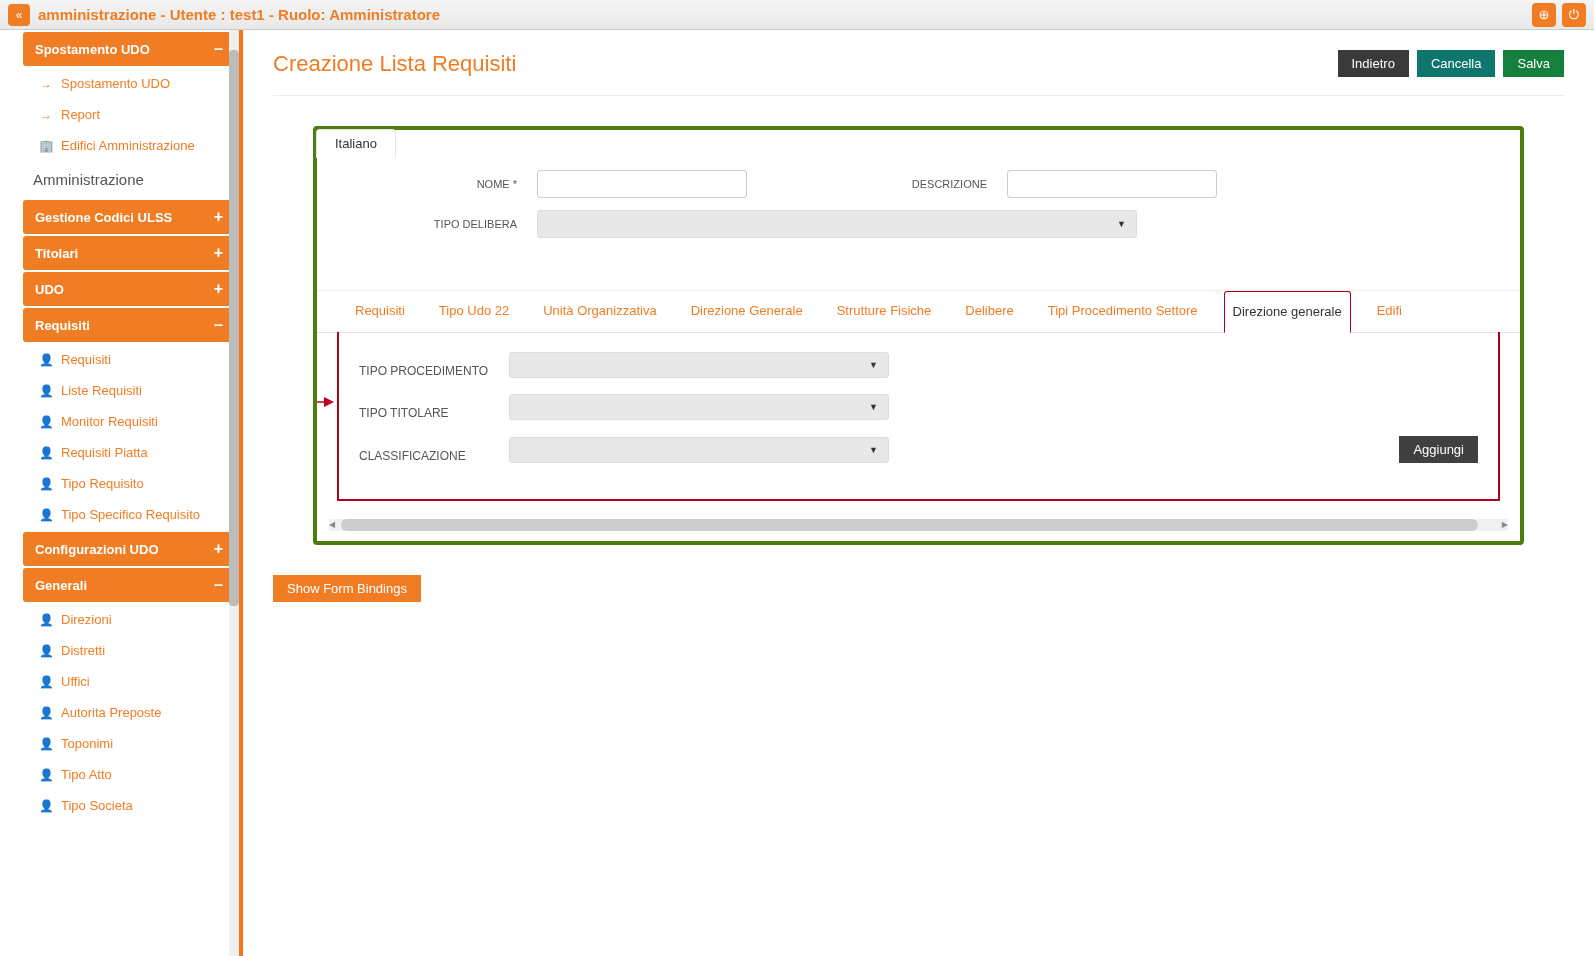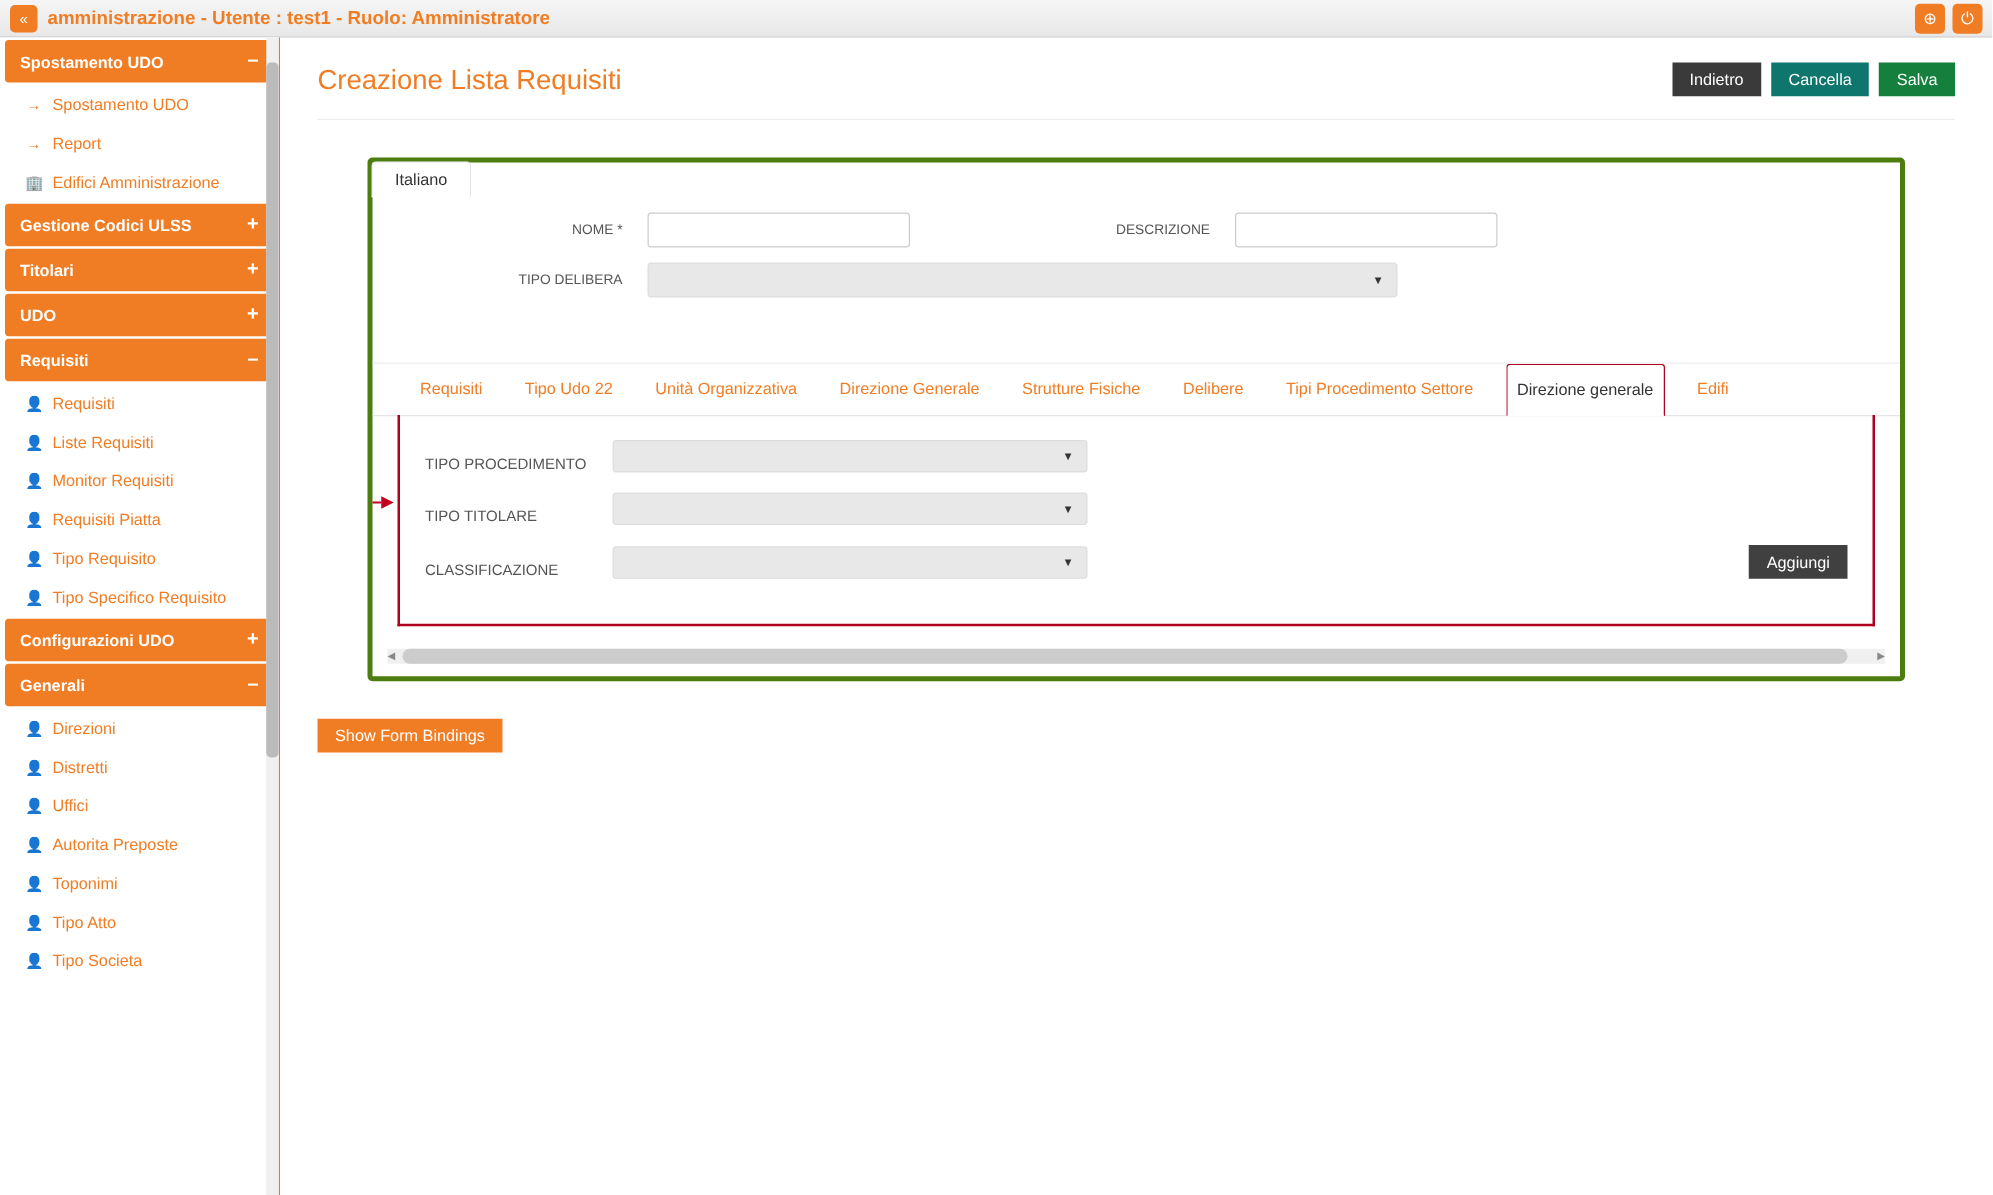--- a/index.html
+++ b/index.html
@@ -4,21 +4,21 @@
 <style>
 * { box-sizing: border-box; margin: 0; padding: 0; }
 body { font-family: Arial, sans-serif; font-size: 13px; background: #fff; color: #333; }
 .topbar { height: 30px; background: linear-gradient(#f5f5f5,#e8e8e8); border-bottom: 1px solid #ccc; display: flex; align-items: center; padding: 0 8px; }
 .topbar-left { display: flex; align-items: center; gap: 8px; }
 .collapse-btn { background: #f07d24; color: #fff; width: 22px; height: 22px; border-radius: 4px; display: flex; align-items: center; justify-content: center; font-size: 12px; cursor: pointer; }
 .topbar-title { color: #f07d24; font-weight: bold; font-size: 15px; }
 .topbar-right { margin-left: auto; display: flex; gap: 6px; }
 .topbar-icon { background: #f07d24; color: #fff; width: 24px; height: 24px; border-radius: 4px; display: flex; align-items: center; justify-content: center; cursor: pointer; font-size: 13px; }
 .layout { display: flex; height: calc(100vh - 30px); }
-.sidebar { width: 224px; background: #fff; border-right: 1px solid #f97316; overflow-y: auto; position: relative; }
+.sidebar { width: 224px; background: #fff; border-right: 4px solid #f97316; overflow-y: auto; position: relative; margin-left: 19px; }
 .sidebar-scroll { position: absolute; right: 0; top: 0; bottom: 0; width: 10px; background: #f0f0f0; }
 .sidebar-scroll-thumb { background: #bbb; width: 100%; height: 60%; border-radius: 4px; margin-top: 20px; }
 .section-header { background: #f07d24; color: #fff; padding: 8px 12px; font-weight: bold; display: flex; justify-content: space-between; align-items: center; border-radius: 3px; margin: 2px 4px; cursor: pointer; font-size: 13px; }
 .section-header .toggle { font-size: 16px; font-weight: bold; }
 .nav-item { padding: 8px 12px 8px 20px; color: #f07d24; cursor: pointer; display: flex; align-items: center; gap: 8px; font-size: 13px; }
 .nav-item .icon { width: 14px; text-align: center; color: #f07d24; font-size: 12px; }
 .section-title { padding: 10px 14px; color: #555; font-size: 15px; }
 .main { flex: 1; padding: 20px 30px; overflow: auto; }
 .page-header { display: flex; justify-content: space-between; align-items: center; border-bottom: 1px solid #eee; padding-bottom: 18px; margin-bottom: 30px; }
 .page-title { color: #f07d24; font-size: 22px; font-weight: normal; }
@@ -79,20 +79,21 @@
           <span>Spostamento UDO</span>
         </div>
         <div class="nav-item">
           <span class="icon">→</span>
           <span>Report</span>
         </div>
         <div class="nav-item">
           <span class="icon">🏢</span>
           <span>Edifici Amministrazione</span>
         </div>
+        <div class="section-title">Amministrazione</div>
         <div class="section-header">
           <span>Gestione Codici ULSS</span>
           <span class="toggle">+</span>
         </div>
         <div class="section-header">
           <span>Titolari</span>
           <span class="toggle">+</span>
         </div>
         <div class="section-header">
           <span>UDO</span>

